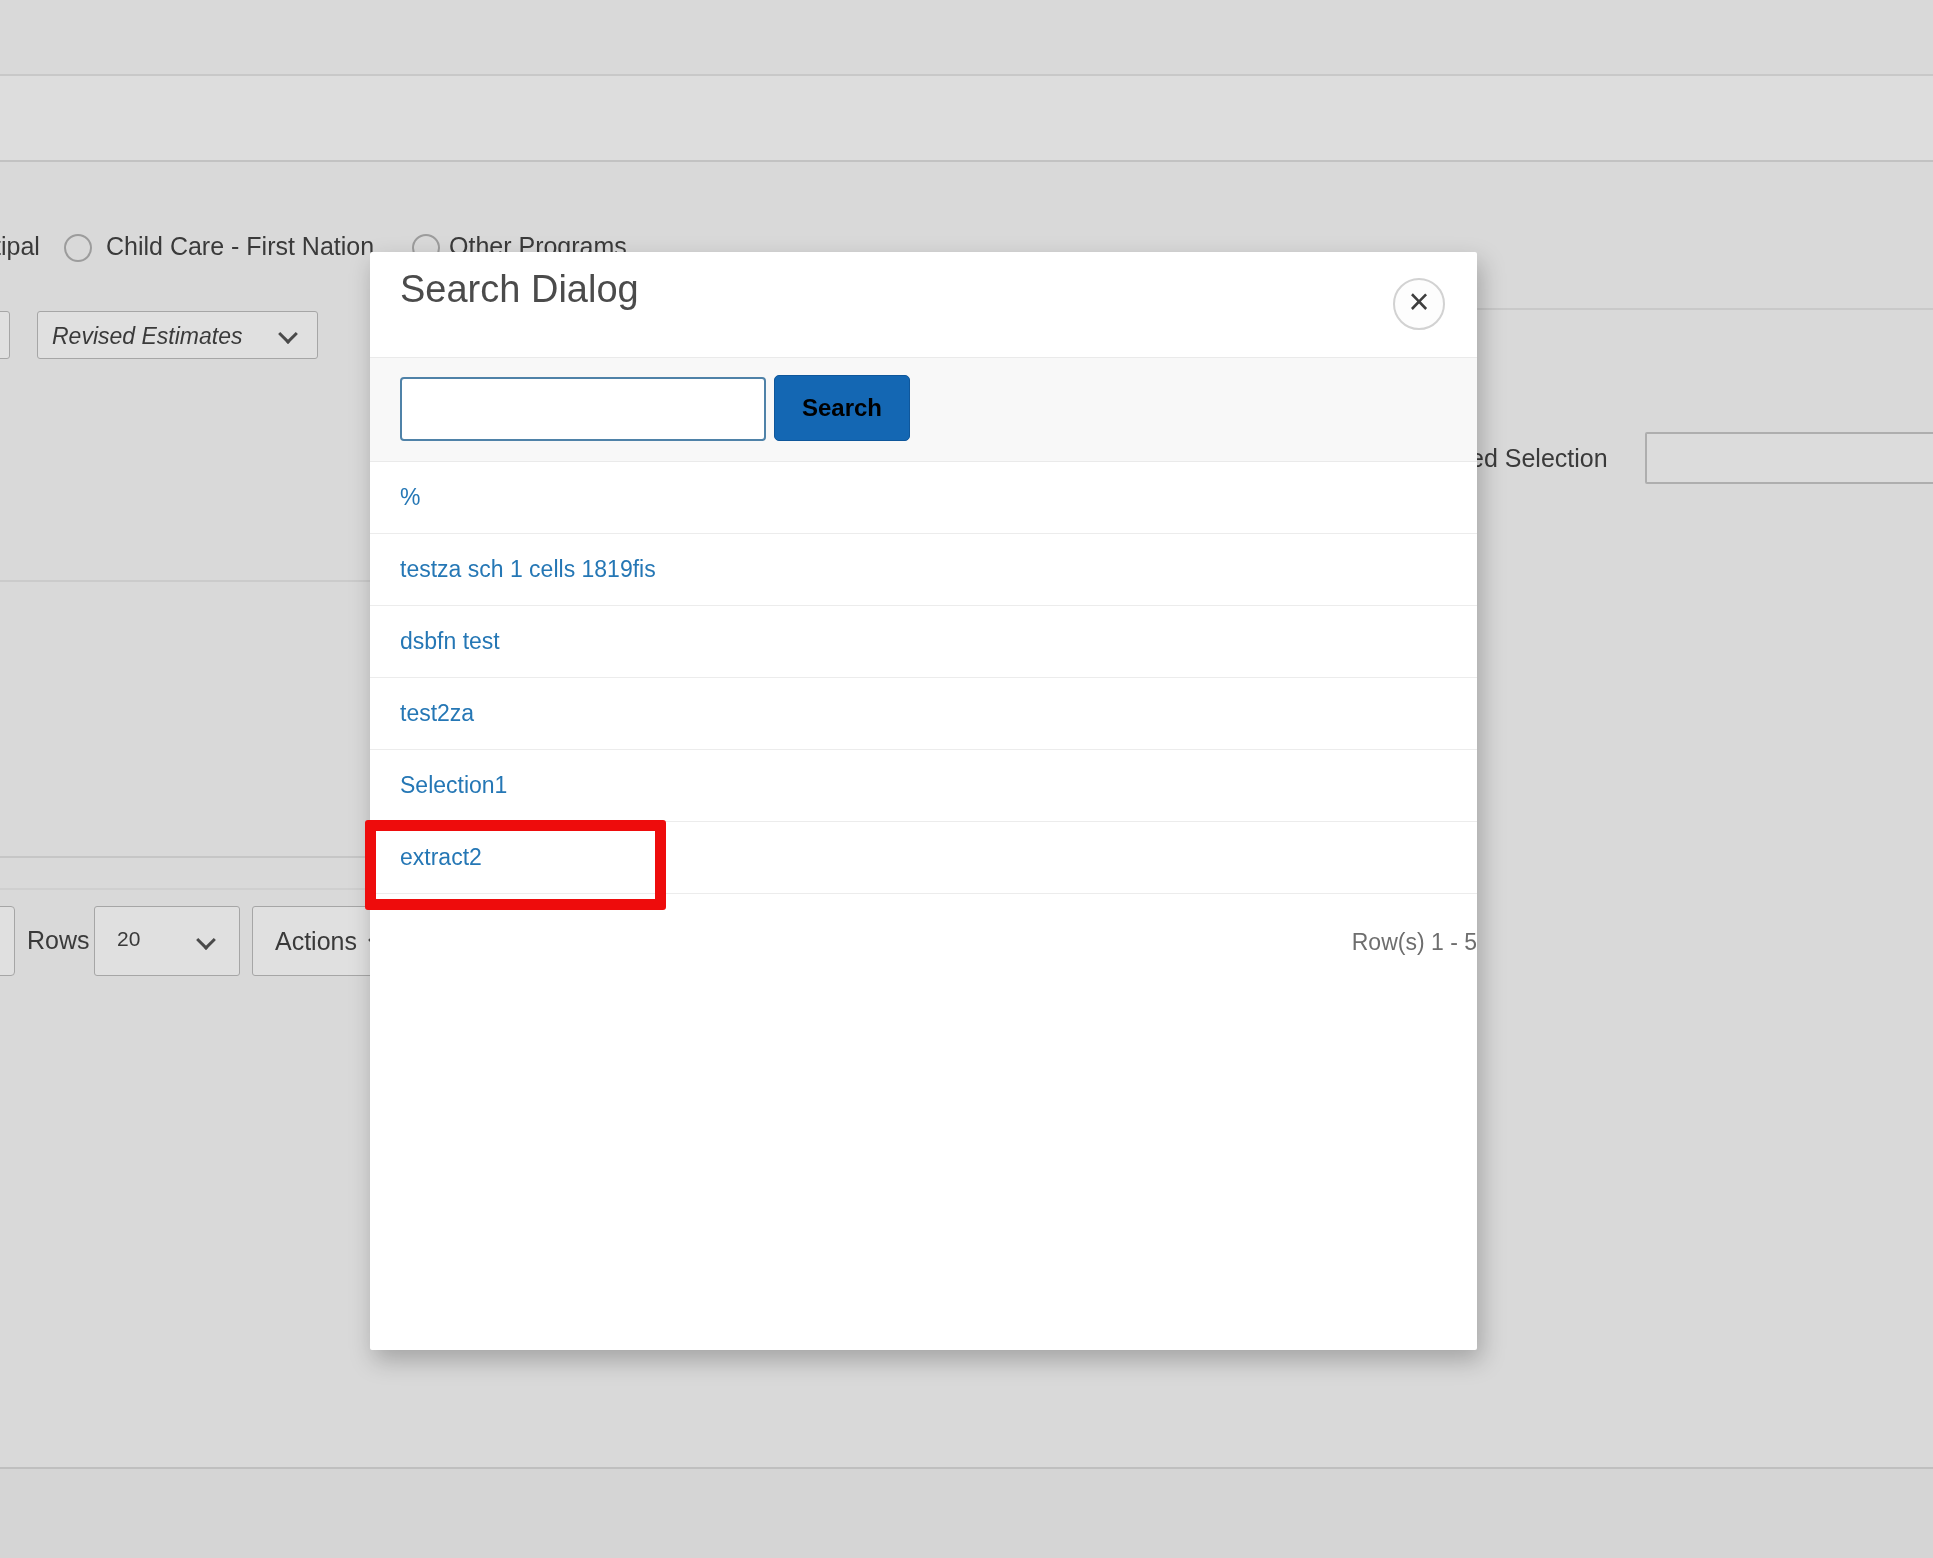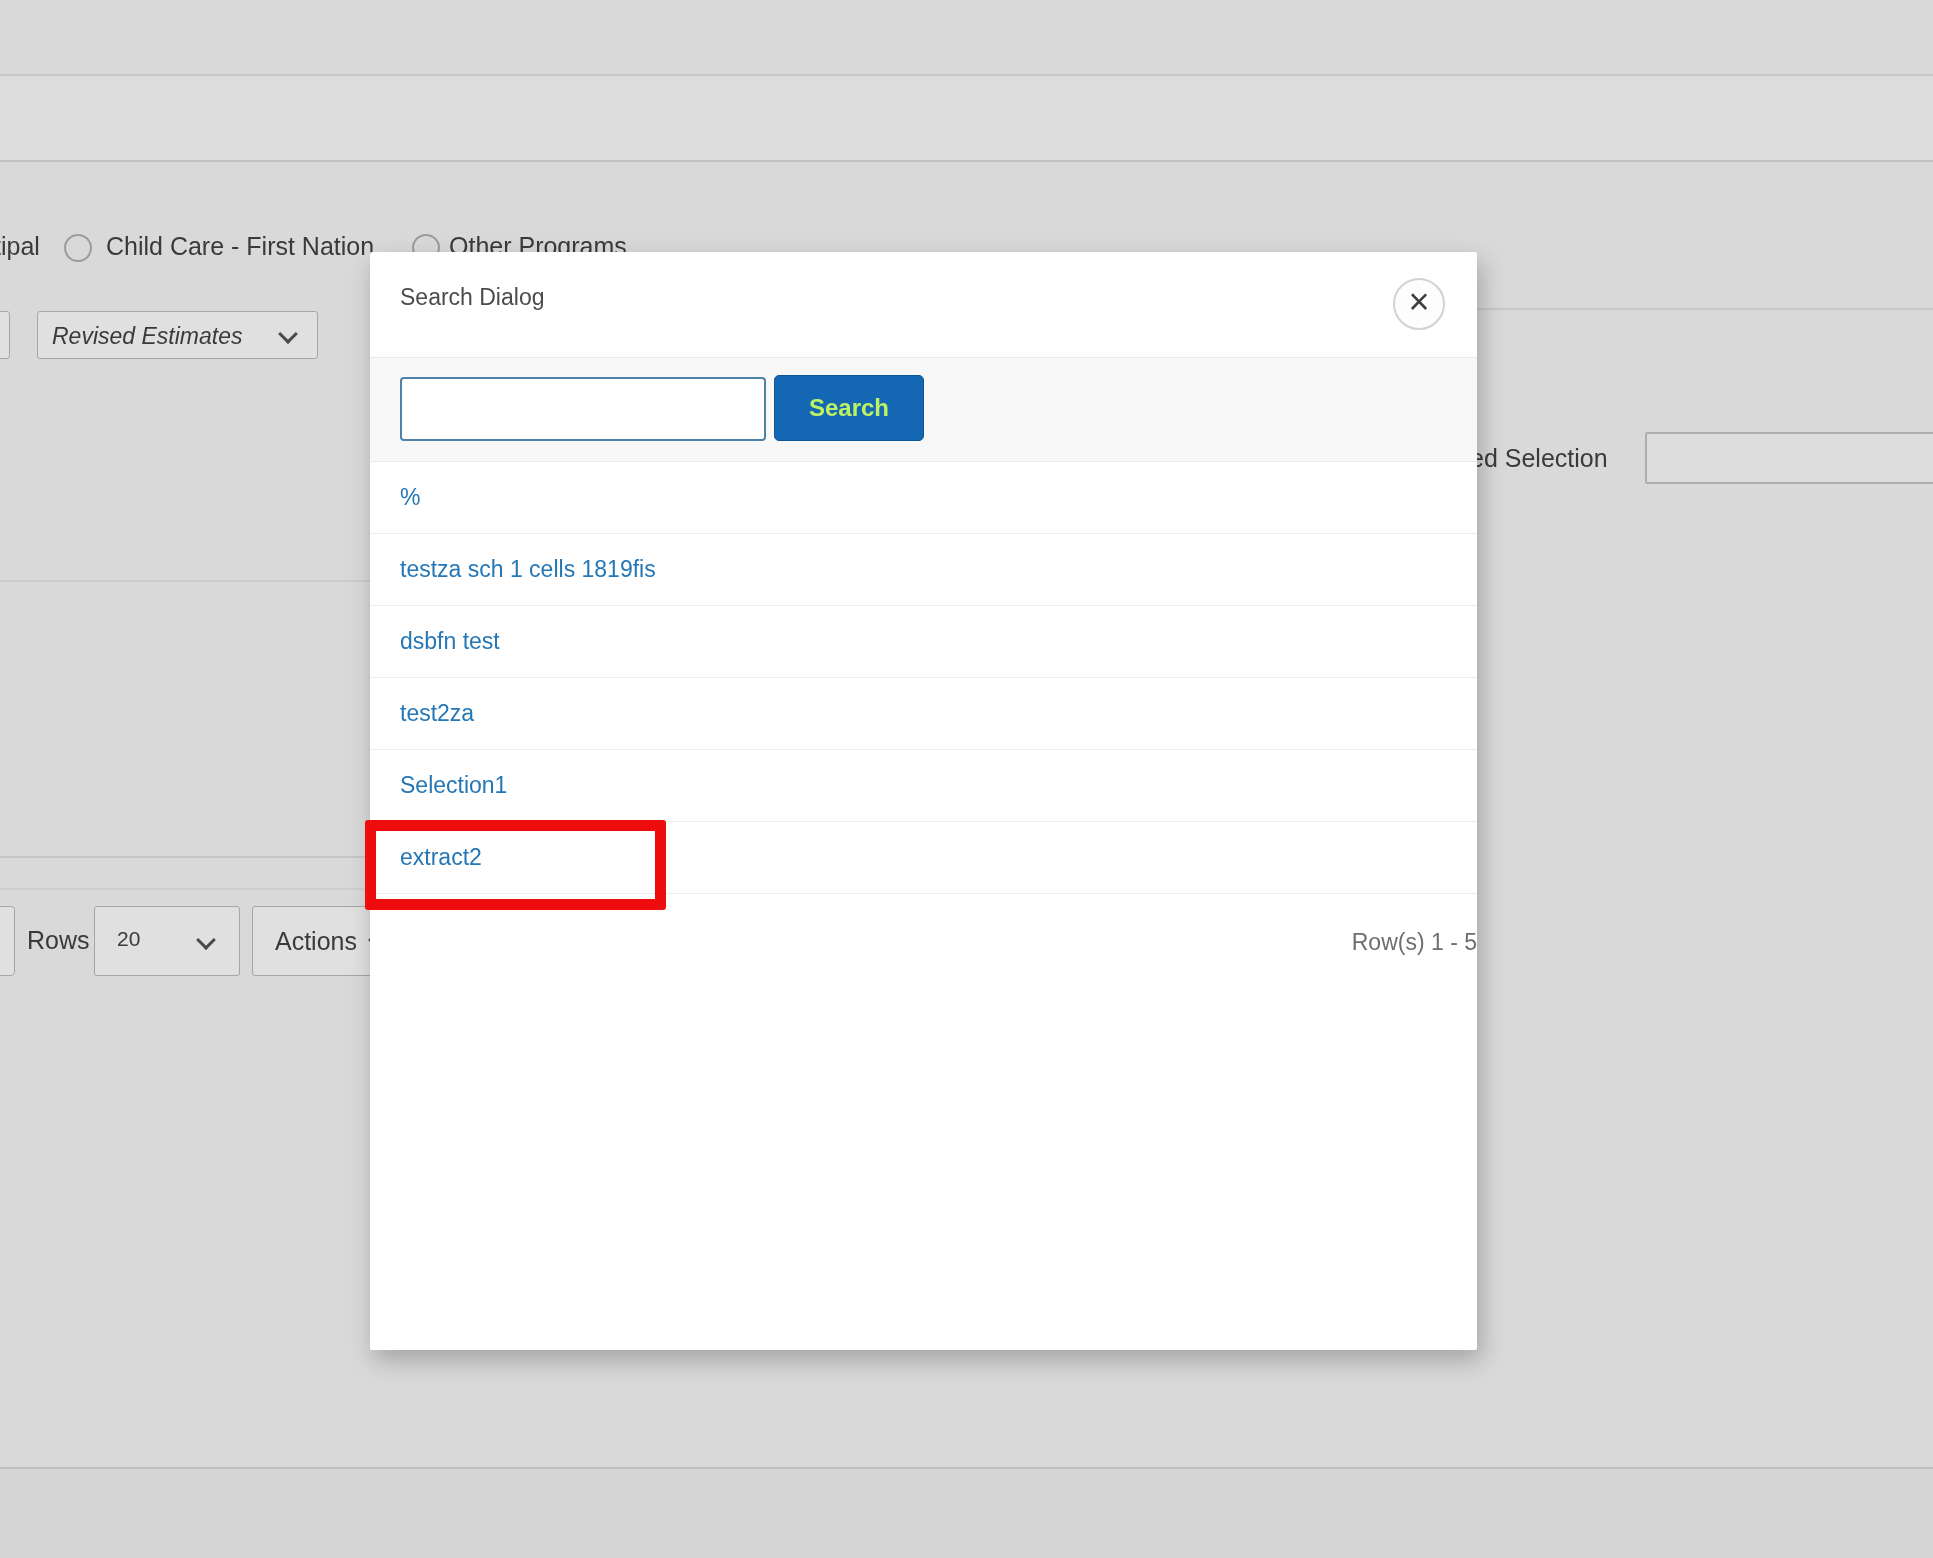--- a/index.html
+++ b/index.html
@@ -47,33 +47,33 @@
   .actions-button .chev{position:absolute;right:26px;top:26px;}
   .edge-button{left:-30px;top:906px;width:45px;height:70px;border-radius:4px;}
 
   .sel-label{left:1470px;top:444px;}
   .sel-input{position:absolute;left:1645px;top:432px;width:330px;height:52px;background:#dcdcdc;
     border:2px solid #aeaeae;box-sizing:border-box;border-radius:2px;z-index:1;}
 
   
   .dialog{position:absolute;left:370px;top:252px;width:1107px;height:1098px;background:#ffffff;
     border-radius:2px;box-shadow:4px 10px 24px rgba(0,0,0,0.25);z-index:40;}
-  .dialog-title{position:absolute;left:30px;top:32px;font-size:23px;color:#4b4b4b;}
+  .dialog-title{position:absolute;left:30px;top:16px;font-size:38px;color:#4b4b4b;}
   .close-button{position:absolute;left:1023px;top:26px;width:52px;height:52px;border:2px solid #d2d2d2;
     border-radius:50%;background:#fdfdfd;box-sizing:border-box;display:flex;align-items:center;
     justify-content:center;cursor:pointer;}
   .close-button .x{font-size:36px;color:#3e3e3e;line-height:1;margin-top:-4px;}
 
   .search-section{position:absolute;left:0;top:105px;width:100%;height:105px;background:#f8f8f8;
     border-top:1px solid #eaeaea;border-bottom:1px solid #eaeaea;box-sizing:border-box;}
   .search-input{position:absolute;left:30px;top:19px;width:366px;height:64px;box-sizing:border-box;
     border:2.5px solid #4f82a8;border-radius:4px;background:#ffffff;font-size:24px;padding:0 12px;
     outline:none;font-family:"Liberation Sans", sans-serif;}
-  .search-button{position:absolute;left:404px;top:17px;width:150px;height:66px;background:#1467b3;
-    border:1px solid #0f579b;border-radius:5px;color:#bef264;font-weight:bold;font-size:24px;
+  .search-button{position:absolute;left:404px;top:17px;width:136px;height:66px;background:#1467b3;
+    border:1px solid #0f579b;border-radius:5px;color:#000000;font-weight:bold;font-size:24px;
     font-family:"Liberation Sans", sans-serif;cursor:pointer;}
 
   .lov-list{position:absolute;left:0;top:210px;width:100%;}
   .lov-row{height:72px;border-bottom:1.5px solid #ececec;display:flex;align-items:center;
     padding-left:30px;box-sizing:border-box;}
   .lov-link{color:#2577b5;font-size:23px;text-decoration:none;cursor:pointer;}
 
   .pagination{position:absolute;left:0;top:648px;width:100%;text-align:right;color:#6e6e6e;
     font-size:23px;line-height:85px;}
 

